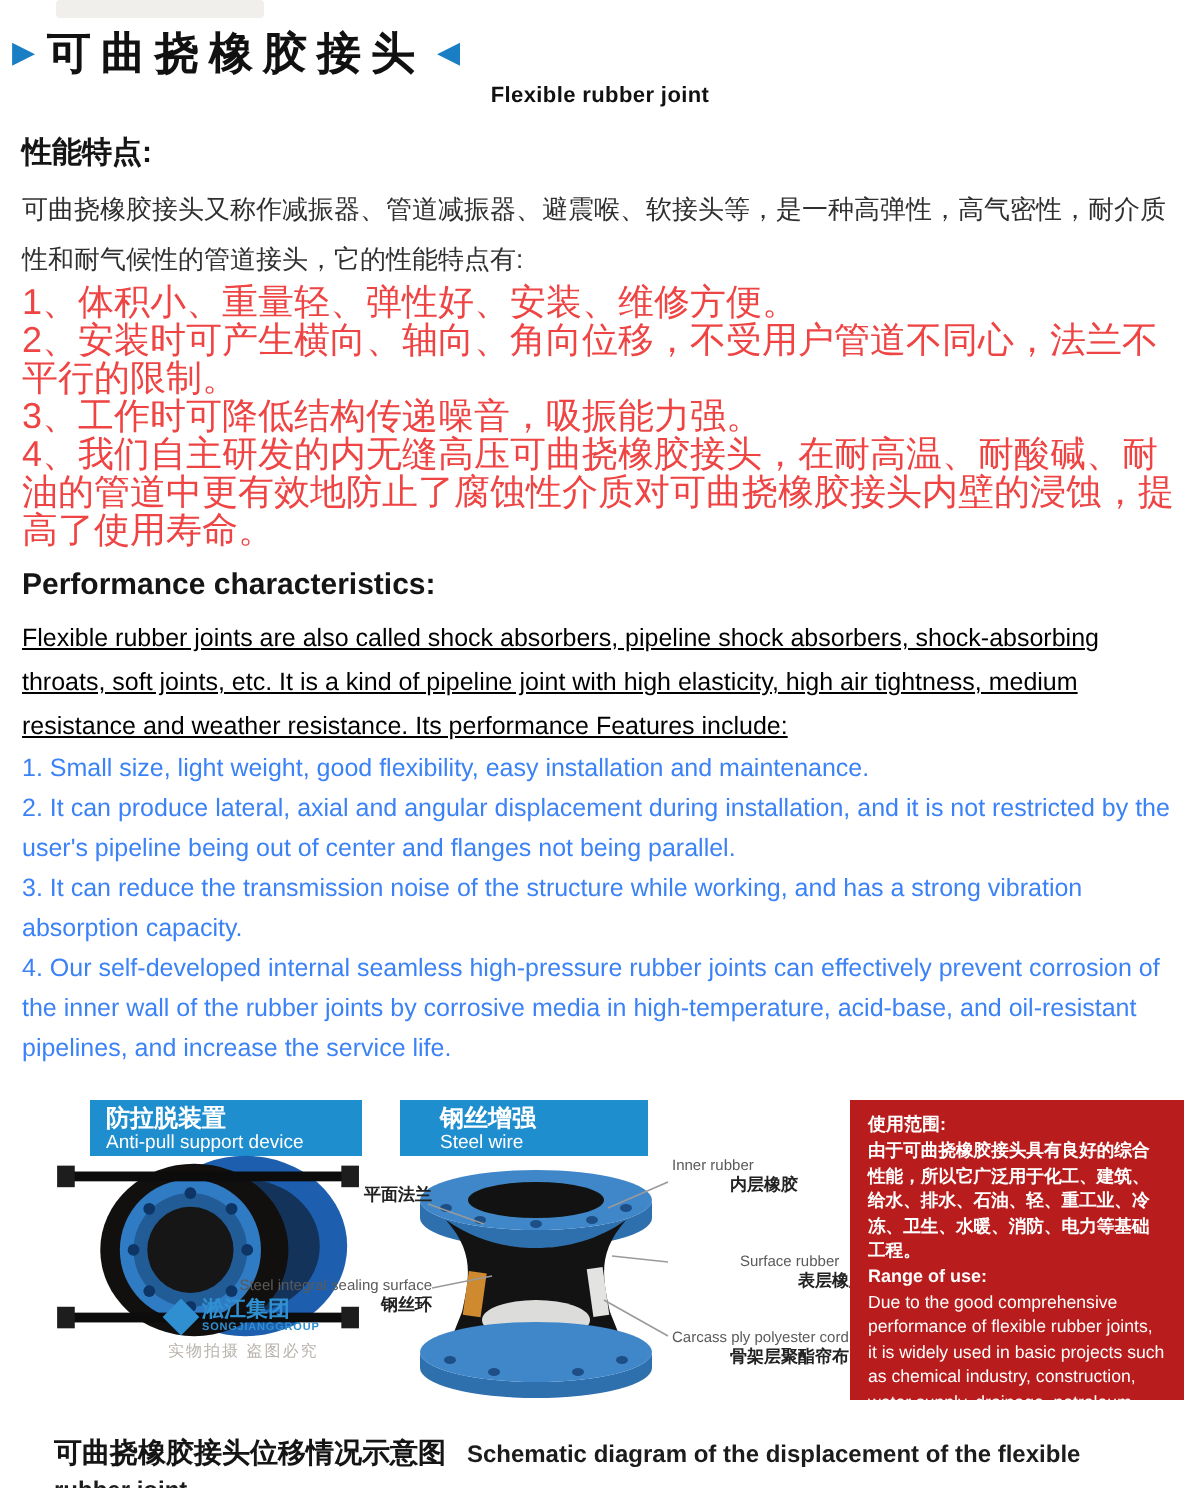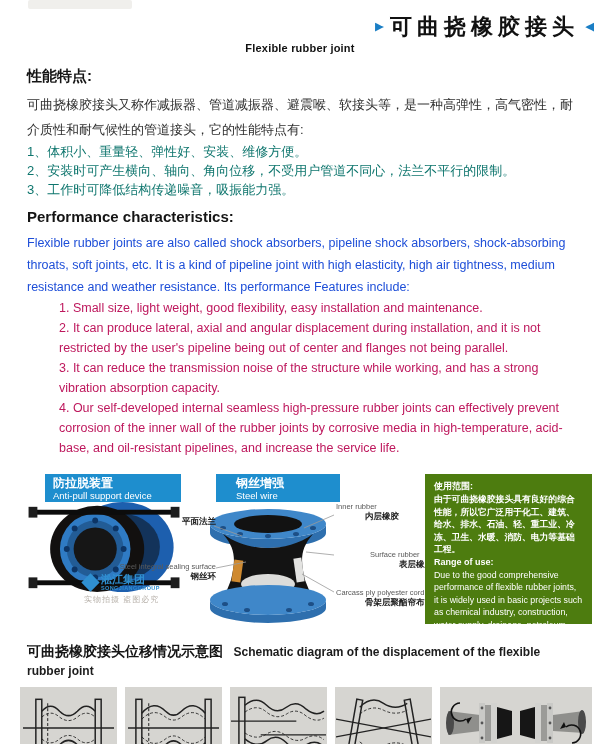--- a/index.html
+++ b/index.html
@@ -2,52 +2,52 @@
 <html><head>
 <meta charset="utf-8">
 <style>
   * { margin:0; padding:0; box-sizing:border-box; }
   html,body { width:600px; background:#fff; font-family:"Liberation Sans","DejaVu Sans",sans-serif; color:#2b2b2b; }
   .page { position:relative; width:600px; height:744px; overflow:hidden; background:#fff; }
 
   .top-artifact { position:absolute; left:28px; top:0; width:104px; height:9px; background:#f0efec; border-radius:2px; }
 
   
-  .title-row { margin-top:12px; text-align:right; font-weight:bold; font-size:22px; letter-spacing:5px; color:#111;font-family:Liberation Mono, monospace; }
+  .title-row { margin-top:12px; text-align:left; font-weight:bold; font-size:22px; letter-spacing:5px; color:#111; }
   .tri { color:#1a7ec5; font-size:15px; letter-spacing:0; vertical-align:3px; padding:0 6px; }
   .title-en { text-align:center; font-weight:bold; font-size:11px; color:#111; margin-top:0px; letter-spacing:0.2px; }
 
-  .textwrap { padding:0 27px; }
+  .textwrap { padding:0 11px; }
   h2.sec { font-size:15px; font-weight:bold; color:#151515; }
   .zh-head { margin:13px 0 6px 0; }
   .zh-intro { font-size:13px; line-height:25px; color:#303030; }
-  .zh-item { font-size:13px; line-height:19px; color:#0f766e; }
+  .zh-item { font-size:18px; line-height:19px; color:#ef4444; }
   .en-head { margin:9px 0 7px 0; }
-  .en-intro { font-size:12.5px; line-height:22px; color:#1d4ed8; }
-  .en-item { font-size:12.5px; line-height:20px; color:#be185d;margin-left:32px; }
+  .en-intro { font-size:12.5px; line-height:22px; color:#000000;text-decoration:underline; }
+  .en-item { font-size:12.5px; line-height:20px; color:#3b82f6; }
 
   
   .gallery { position:relative; width:600px; height:158px; margin-top:12px; }
   .badge { position:absolute; top:4px; background:#1e8ece; color:#fff; padding:2px 8px 3px 8px; }
   .badge .bzh { font-size:12px; font-weight:bold; line-height:14px; }
   .badge .ben { font-size:9.5px; line-height:11px; }
   .badge-left { left:45px; width:136px; height:28px; }
-  .badge-mid { left:216px; width:124px; height:28px;padding-left:20px; }
+  .badge-mid { left:200px; width:124px; height:28px;padding-left:20px; }
   .photo-left { position:absolute; left:26px; top:28px; width:158px; height:98px; }
   .cutaway { position:absolute; left:202px; top:30px; width:132px; height:124px; }
   .ann { position:absolute; font-size:7.5px; color:#5a5a5a; line-height:9px; }
   .ann .azh { font-size:8.5px; font-weight:bold; color:#222; margin-top:1px;padding-left:29px; }
   .ann-right-align { text-align:right; }
   .ann-swivel { left:116px; top:46px; width:100px; }
   .ann-seal { left:104px; top:92px; width:112px; }
   .ann-inner { left:336px; top:32px; width:90px; }
   .ann-surface { left:336px; top:80px; width:90px;margin-left:34px; }
   .ann-carcass { left:336px; top:118px; width:95px; }
   .callouts { position:absolute; left:0; top:0; width:600px; height:158px; pointer-events:none; }
-  .usebox { position:absolute; left:425px; top:4px; width:167px; height:150px; background:#4d7c0f; color:#fff; padding:6px 9px; overflow:hidden; }
+  .usebox { position:absolute; left:425px; top:4px; width:167px; height:150px; background:#b91c1c; color:#fff; padding:6px 9px; overflow:hidden; }
   .usebox .uzh-t, .usebox .uen-t { font-size:9px; font-weight:bold; line-height:13px; }
   .usebox .uzh-b { font-size:8.8px; font-weight:bold; line-height:12.6px; }
   .usebox .uen-b { font-size:8.8px; line-height:12.4px; }
   .watermark { position:absolute; left:84px; top:104px; width:130px; }
   .wm-row { display:flex; align-items:center; }
   .wm-logo { width:13px; height:13px; background:#2f8fd0; transform:rotate(45deg); margin-right:4px; }
   .wm-cn { font-size:11px; font-weight:bold; color:#2f8fd0; line-height:11px; }
   .wm-en { font-size:5.5px; font-weight:bold; color:#2f8fd0; letter-spacing:0.4px; }
   .wm-note { font-size:8px; color:#b9b3ac; margin-top:3px; letter-spacing:1px; }
 
@@ -74,20 +74,21 @@
     <span class="tri">▶</span><span>可曲挠橡胶接头</span><span class="tri">◀</span>
   </div>
   <div class="title-en">Flexible rubber joint</div>
 
   <div class="textwrap">
     <h2 class="sec zh-head">性能特点:</h2>
     <p class="zh-intro">可曲挠橡胶接头又称作减振器、管道减振器、避震喉、软接头等，是一种高弹性，高气密性，耐介质性和耐气候性的管道接头，它的性能特点有:</p>
     <p class="zh-item">1、体积小、重量轻、弹性好、安装、维修方便。</p>
     <p class="zh-item">2、安装时可产生横向、轴向、角向位移，不受用户管道不同心，法兰不平行的限制。</p>
     <p class="zh-item">3、工作时可降低结构传递噪音，吸振能力强。</p>
+    <p class="zh-item">4、我们自主研发的内无缝高压可曲挠橡胶接头，在耐高温、耐酸碱、耐油的管道中更有效地防止了腐蚀性介质对可曲挠橡胶接头内壁的浸蚀，提高了使用寿命。</p>
   </div>
 
   <div class="textwrap">
     <h2 class="sec en-head">Performance characteristics:</h2>
     <p class="en-intro">Flexible rubber joints are also called shock absorbers, pipeline shock absorbers, shock-absorbing throats, soft joints, etc. It is a kind of pipeline joint with high elasticity, high air tightness, medium resistance and weather resistance. Its performance Features include:</p>
     <p class="en-item">1. Small size, light weight, good flexibility, easy installation and maintenance.</p>
     <p class="en-item">2. It can produce lateral, axial and angular displacement during installation, and it is not restricted by the user's pipeline being out of center and flanges not being parallel.</p>
     <p class="en-item">3. It can reduce the transmission noise of the structure while working, and has a strong vibration absorption capacity.</p>
     <p class="en-item">4. Our self-developed internal seamless high-pressure rubber joints can effectively prevent corrosion of the inner wall of the rubber joints by corrosive media in high-temperature, acid-base, and oil-resistant pipelines, and increase the service life.</p>
   </div>

